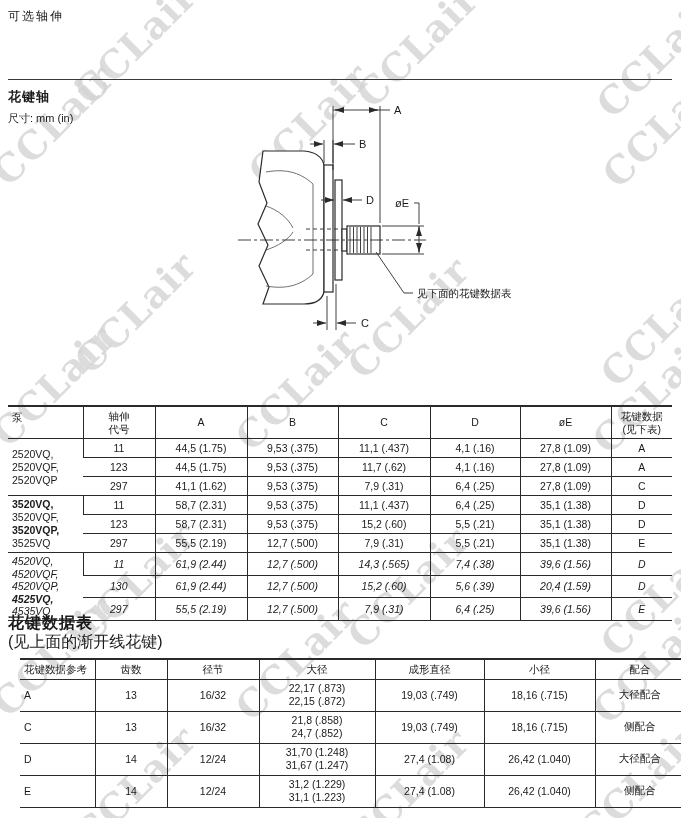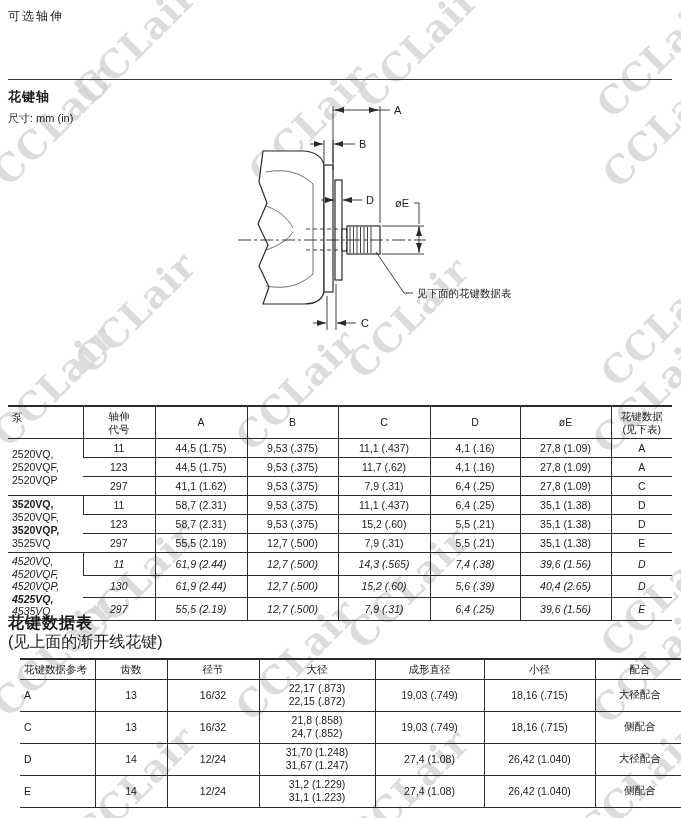--- a/index.html
+++ b/index.html
@@ -275,21 +275,21 @@
             <td>7,4 (.38)</td>
               <td>39,6 (1.56)</td>
             <td>D</td>
           </tr>
           <tr class="g3">
             <td>130</td>
               <td>61,9 (2.44)</td>
             <td>12,7 (.500)</td>
               <td>15,2 (.60)</td>
             <td>5,6 (.39)</td>
-              <td>40,4 (2.65)</td>
+              <td>20,4 (1.59)</td>
             <td>D</td>
           </tr>
           <tr class="g3 gend">
             <td>297</td>
               <td>55,5 (2.19)</td>
             <td>12,7 (.500)</td>
               <td>7,9 (.31)</td>
             <td>6,4 (.25)</td>
               <td>39,6 (1.56)</td>
             <td>E</td>

